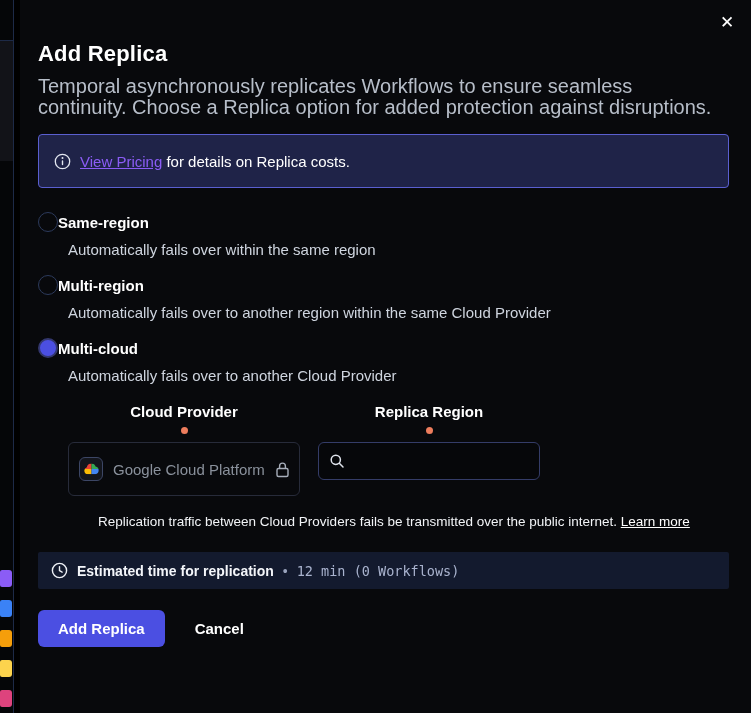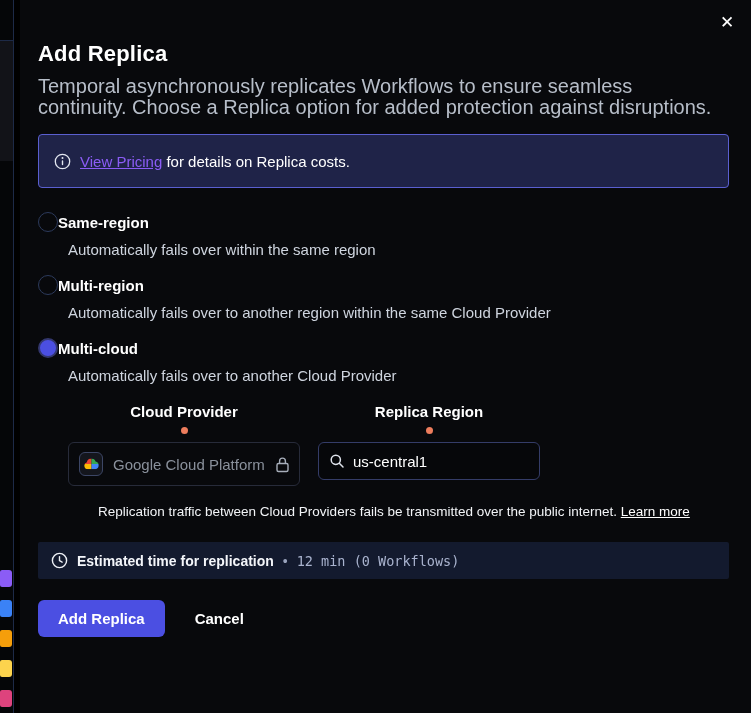--- a/index.html
+++ b/index.html
@@ -39,21 +39,21 @@
   .radio.selected { background:var(--accent); border:2px solid #33376e; }
   .option-label { font-size:15px; font-weight:700; }
   .option-desc { margin:9px 0 0 30px; font-size:15px; color:#cfd5df; line-height:18px; }
 
   .mc-form { margin:18px 0 0 30px; }
   .field-row { display:flex; gap:18px; }
   .field { display:flex; flex-direction:column; }
   .field-label { display:flex; align-items:center; gap:7px; font-size:15px; font-weight:700; margin-bottom:8px;flex-direction:column; }
   .req-dot { width:7px; height:7px; border-radius:50%; background:var(--required-dot); display:inline-block; }
 
-  .provider-box { width:232px; height:44px; border:1px solid #272b3a; border-radius:6px;
+  .provider-box { width:232px; height:54px; border:1px solid #272b3a; border-radius:6px;
                   display:flex; align-items:center; gap:10px; padding:0 10px; cursor:default; }
   .gcp-chip { width:24px; height:24px; border-radius:6px; border:1px solid #3c4665;
               background:#14161d; display:flex; align-items:center; justify-content:center; flex:none; }
   .provider-name { font-size:15px; color:#8a919c; flex:1 1 auto; white-space:nowrap; }
 
   .region-box { width:222px; height:38px; border:1px solid #343c68; border-radius:6px;
                 display:flex; align-items:center; gap:8px; padding:0 10px; background:#06070a; }
   .region-input { flex:1; background:transparent; border:none; outline:none; color:#fff;
                   font-size:15px; font-family:"Liberation Sans", sans-serif; }
 
@@ -170,21 +170,20 @@
             <div class="field">
               <div class="field-label">
                 <span>Replica Region</span>
                 <span class="req-dot"></span>
               </div>
               <div class="region-box">
                 <svg class="icon-svg" width="16" height="16" viewBox="0 0 16 16">
                   <circle cx="6.8" cy="6.8" r="4.6" fill="none" stroke="#dfe3ec" stroke-width="1.5"></circle>
                   <line x1="10.3" y1="10.3" x2="14" y2="14" stroke="#dfe3ec" stroke-width="1.5" stroke-linecap="round"></line>
                 </svg>
-                <input class="region-input" type="text" value="us-central1" style="">
               </div>
             </div>
 
           </div>
 
           <div class="note">
             <span>Replication traffic between Cloud Providers fails be transmitted over the public internet. </span><a>Learn more</a>
           </div>
         </div>
       </div>

